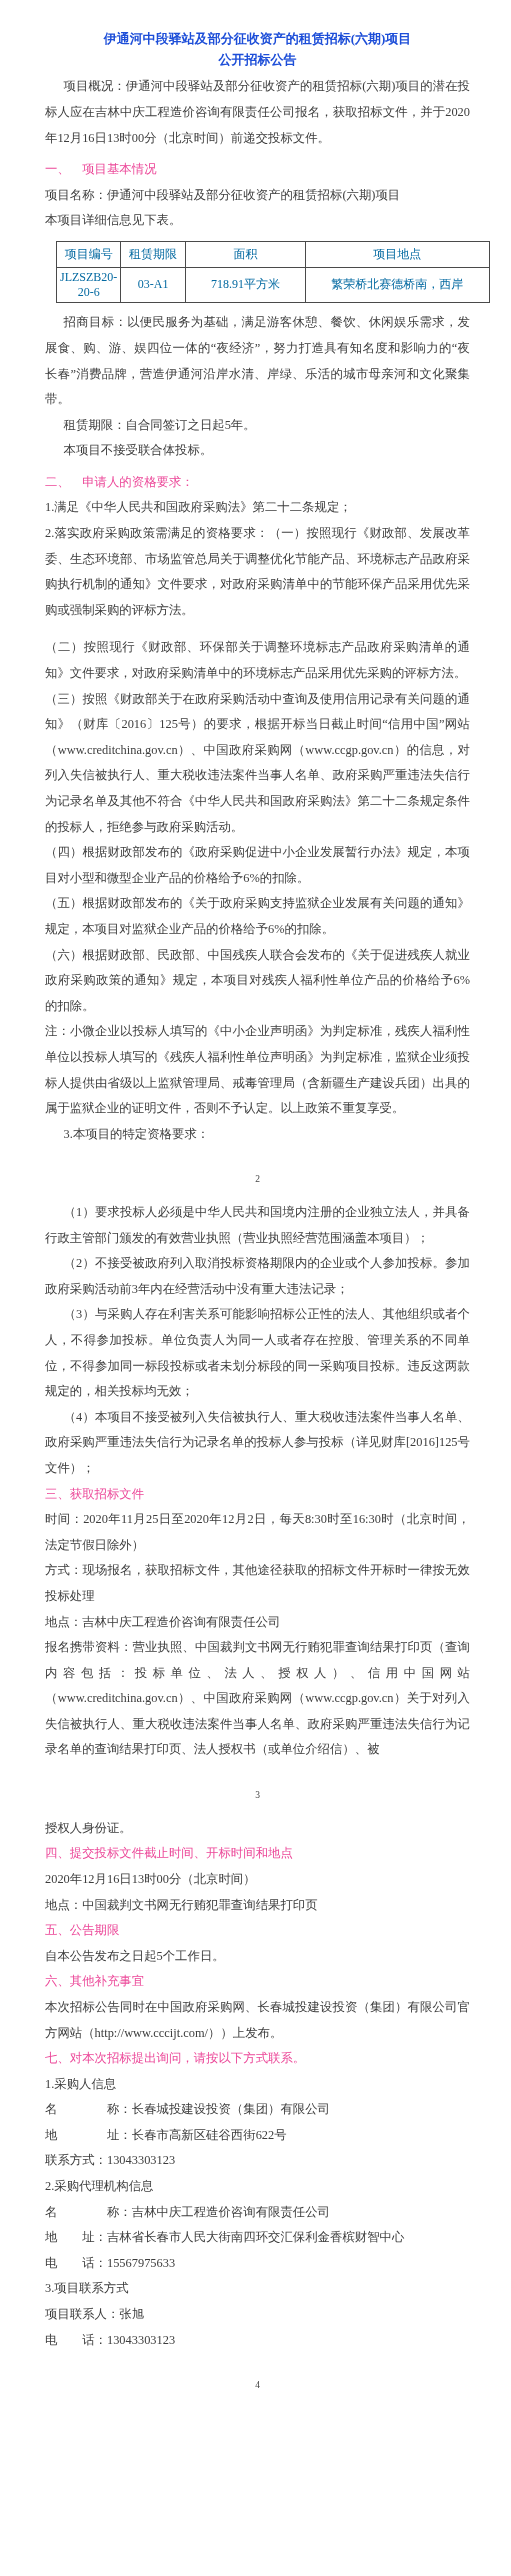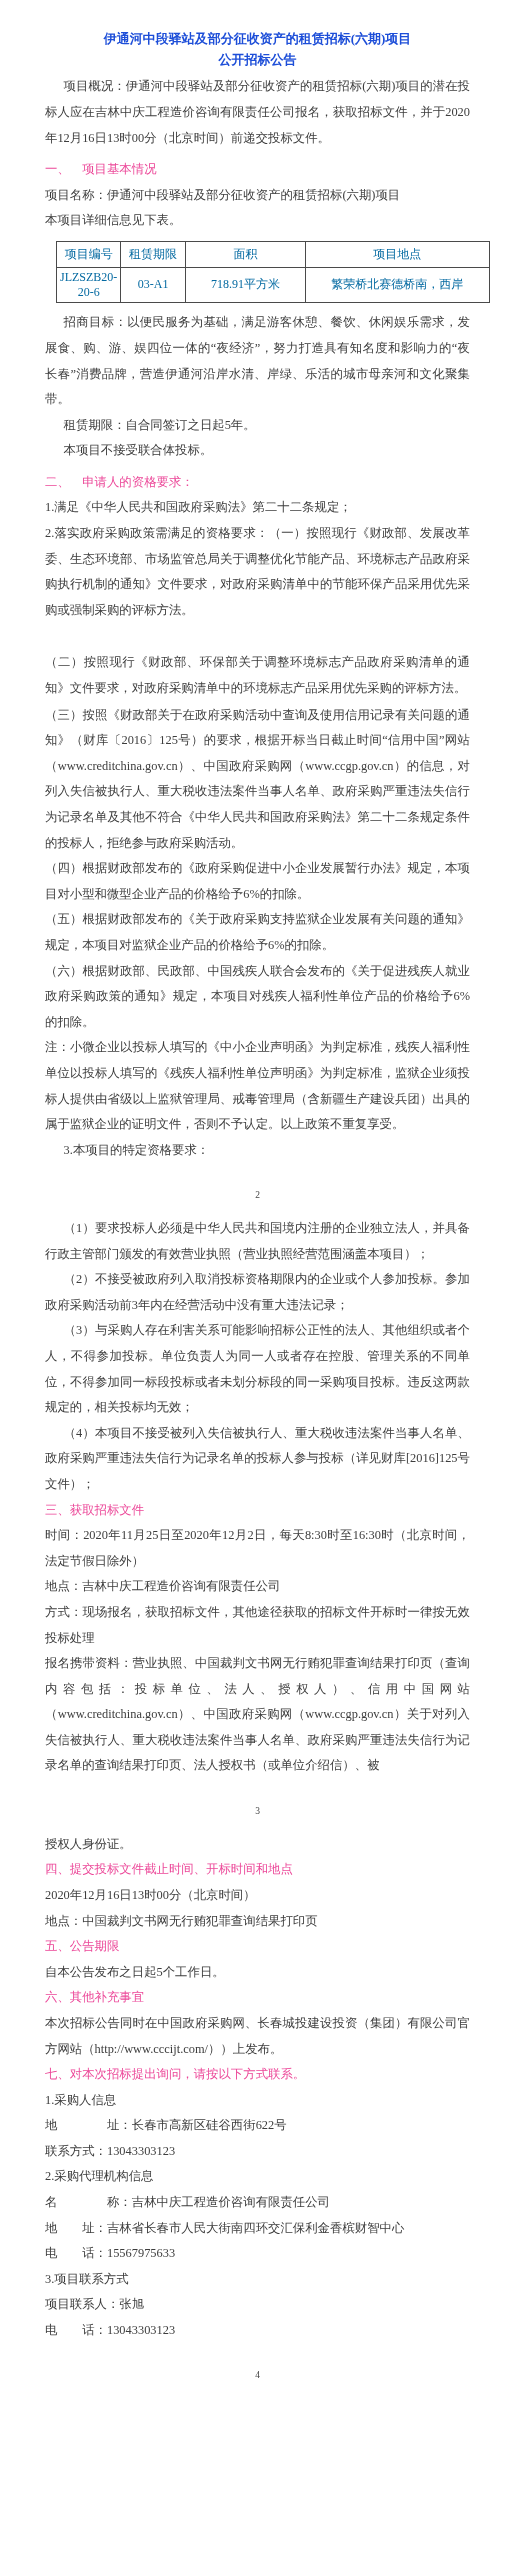--- a/index.html
+++ b/index.html
@@ -28,21 +28,21 @@
     margin:0;
     font-size:12.4px;
     line-height:25.6px;
     text-align:justify;
     word-break:break-word;
   }
   .heading { color:#ec4899; }
   .para.indent { text-indent:1.5em; }
   .gap8  { margin-top:5.9px; }
   .gap10 { margin-top:0; }
-  .gap22 { margin-top:28px;font-family:Liberation Mono, monospace; }
+  .gap22 { margin-top:12px; }
   .pagenum {
     text-align:center;
     font-size:9.5px;
     line-height:22px;
     margin:20.5px 0 10.2px 0;
     color:#454545;
   }
   table.info-table {
     border-collapse:collapse;
     table-layout:fixed;
@@ -107,34 +107,35 @@
       <p class="para">（六）根据财政部、民政部、中国残疾人联合会发布的《关于促进残疾人就业政府采购政策的通知》规定，本项目对残疾人福利性单位产品的价格给予6%的扣除。</p>
       <p class="para">注：小微企业以投标人填写的《中小企业声明函》为判定标准，残疾人福利性单位以投标人填写的《残疾人福利性单位声明函》为判定标准，监狱企业须投标人提供由省级以上监狱管理局、戒毒管理局（含新疆生产建设兵团）出具的属于监狱企业的证明文件，否则不予认定。以上政策不重复享受。</p>
       <p class="para indent">3.本项目的特定资格要求：</p>
       <div class="pagenum">2</div>
       <p class="para indent">（1）要求投标人必须是中华人民共和国境内注册的企业独立法人，并具备行政主管部门颁发的有效营业执照（营业执照经营范围涵盖本项目）；</p>
       <p class="para indent">（2）不接受被政府列入取消投标资格期限内的企业或个人参加投标。参加政府采购活动前3年内在经营活动中没有重大违法记录；</p>
       <p class="para indent">（3）与采购人存在利害关系可能影响招标公正性的法人、其他组织或者个人，不得参加投标。单位负责人为同一人或者存在控股、管理关系的不同单位，不得参加同一标段投标或者未划分标段的同一采购项目投标。违反这两款规定的，相关投标均无效；</p>
       <p class="para indent">（4）本项目不接受被列入失信被执行人、重大税收违法案件当事人名单、政府采购严重违法失信行为记录名单的投标人参与投标（详见财库[2016]125号文件）；</p>
       <p class="heading para">三、获取招标文件</p>
       <p class="para">时间：2020年11月25日至2020年12月2日，每天8:30时至16:30时（北京时间，法定节假日除外）</p>
+      <p class="para">方式：现场报名，获取招标文件，其他途径获取的招标文件开标时一律按无效投标处理</p>
       <p class="para">地点：吉林中庆工程造价咨询有限责任公司</p>
-      <p class="para">方式：现场报名，获取招标文件，其他途径获取的招标文件开标时一律按无效投标处理</p>
       <p class="para">报名携带资料：营业执照、中国裁判文书网无行贿犯罪查询结果打印页（查询内容包括：投标单位、法人、授权人）、信用中国网站（www.creditchina.gov.cn）、中国政府采购网（www.ccgp.gov.cn）关于对列入失信被执行人、重大税收违法案件当事人名单、政府采购严重违法失信行为记录名单的查询结果打印页、法人授权书（或单位介绍信）、被</p>
       <div class="pagenum">3</div>
       <p class="para">授权人身份证。</p>
       <p class="heading para">四、提交投标文件截止时间、开标时间和地点</p>
       <p class="para">2020年12月16日13时00分（北京时间）</p>
       <p class="para">地点：中国裁判文书网无行贿犯罪查询结果打印页</p>
       <p class="heading para">五、公告期限</p>
       <p class="para">自本公告发布之日起5个工作日。</p>
       <p class="heading para">六、其他补充事宜</p>
       <p class="para">本次招标公告同时在中国政府采购网、长春城投建设投资（集团）有限公司官方网站（http://www.cccijt.com/））上发布。</p>
       <p class="heading para">七、对本次招标提出询问，请按以下方式联系。</p>
       <p class="para">1.采购人信息</p>
+      <p class="para">名　　　　称：长春城投建设投资（集团）有限公司</p>
       <p class="para">地　　　　址：长春市高新区硅谷西街622号</p>
       <p class="para">联系方式：13043303123</p>
       <p class="para">2.采购代理机构信息</p>
       <p class="para">名　　　　称：吉林中庆工程造价咨询有限责任公司</p>
       <p class="para">地　　址：吉林省长春市人民大街南四环交汇保利金香槟财智中心</p>
       <p class="para">电　　话：15567975633</p>
       <p class="para">3.项目联系方式</p>
       <p class="para">项目联系人：张旭</p>
       <p class="para">电　　话：13043303123</p>
       <div class="pagenum">4</div>

